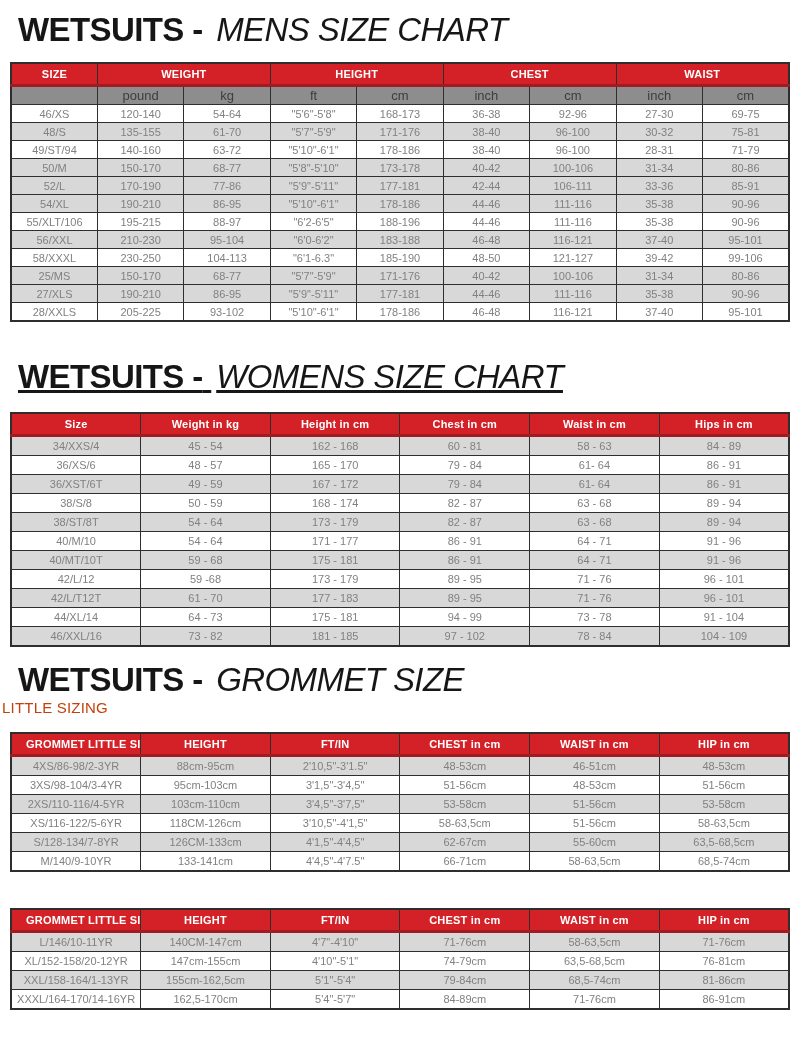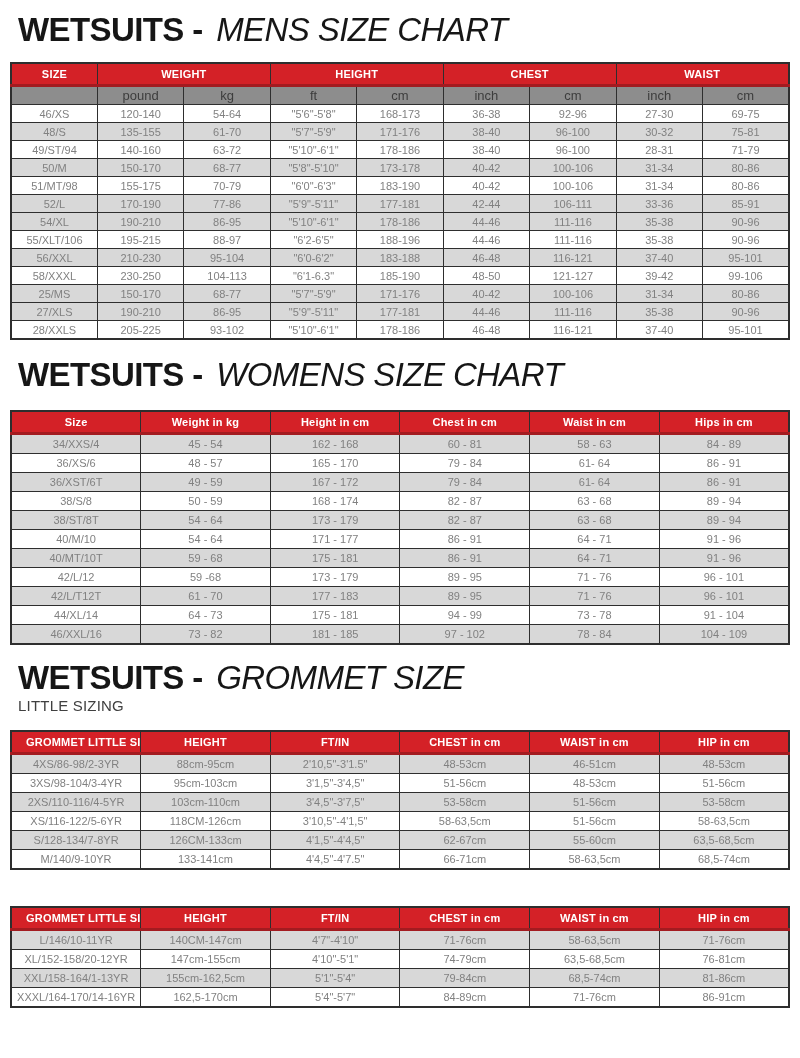--- a/index.html
+++ b/index.html
@@ -9,31 +9,31 @@
     --row-gray:#d8d8d8;
     --border:#2e2e2e;
     --cell-text:#818181;
   }
   html,body{margin:0;padding:0;background:#fff;}
   body{font-family:"Liberation Sans",sans-serif;}
   .page{width:800px;height:1058px;overflow:hidden;background:#fff;}
   .section-title{margin:0 0 0 18px;font-size:33px;line-height:1.1;color:#161616;letter-spacing:-0.6px;white-space:nowrap;}
   .section-title .t-bold{font-weight:bold;}
   .section-title .t-italic{font-style:italic;font-weight:normal;margin-left:5px;}
-  .section-subtitle{margin:1px 0 0 18px;font-size:15px;color:#404040;letter-spacing:0.2px;}
+  .section-subtitle{margin:1px 0 0 2px;font-size:15px;color:#c2410c;letter-spacing:0.2px;}
   table{width:780px;margin:0 auto;border-collapse:collapse;table-layout:fixed;border:2px solid var(--border);}
   th,td{border:1px solid var(--border);text-align:center;overflow:hidden;white-space:nowrap;}
   thead tr.red-header th{background:var(--red);color:#ffffff;font-weight:bold;font-size:11px;padding:4px 14px;border-bottom:3px solid var(--red-dark);letter-spacing:0.2px;}
   thead tr.subheader th{background:var(--gray-head);color:#3d3d3d;font-weight:normal;font-size:13px;padding:1px 2px;}
   tbody td{color:var(--cell-text);font-size:11px;padding:2px;height:14px;}
   tr.shade td{background:var(--row-gray);}
   #t-mens tbody td{height:13px;}
   .sp-top1{padding-top:12px;}
   .mb-title1{margin-bottom:14px;}
-  .mt-title2{margin-top:17px;}
+  .mt-title2{margin-top:37px;text-decoration:underline;}
   .mb-title2{margin-bottom:16px;}
   .mt-title3{margin-top:15px;}
   .mb-sub3{margin-bottom:16px;}
   .mt-table4{margin-top:36px;}
 </style>
 </head>
 <body>
 
 <div class="page">
 
@@ -95,31 +95,20 @@
           <td>96-100</td>
           <td>28-31</td>
           <td>71-79</td>
         </tr>
         <tr class="shade">
           <td>50/M</td>
           <td>150-170</td>
           <td>68-77</td>
           <td>"5'8"-5'10"</td>
           <td>173-178</td>
-          <td>40-42</td>
-          <td>100-106</td>
-          <td>31-34</td>
-          <td>80-86</td>
-        </tr>
-        <tr>
-          <td>51/MT/98</td>
-          <td>155-175</td>
-          <td>70-79</td>
-          <td>"6'0"-6'3"</td>
-          <td>183-190</td>
           <td>40-42</td>
           <td>100-106</td>
           <td>31-34</td>
           <td>80-86</td>
         </tr>
         <tr class="shade">
           <td>52/L</td>
           <td>170-190</td>
           <td>77-86</td>
           <td>"5'9"-5'11"</td>

